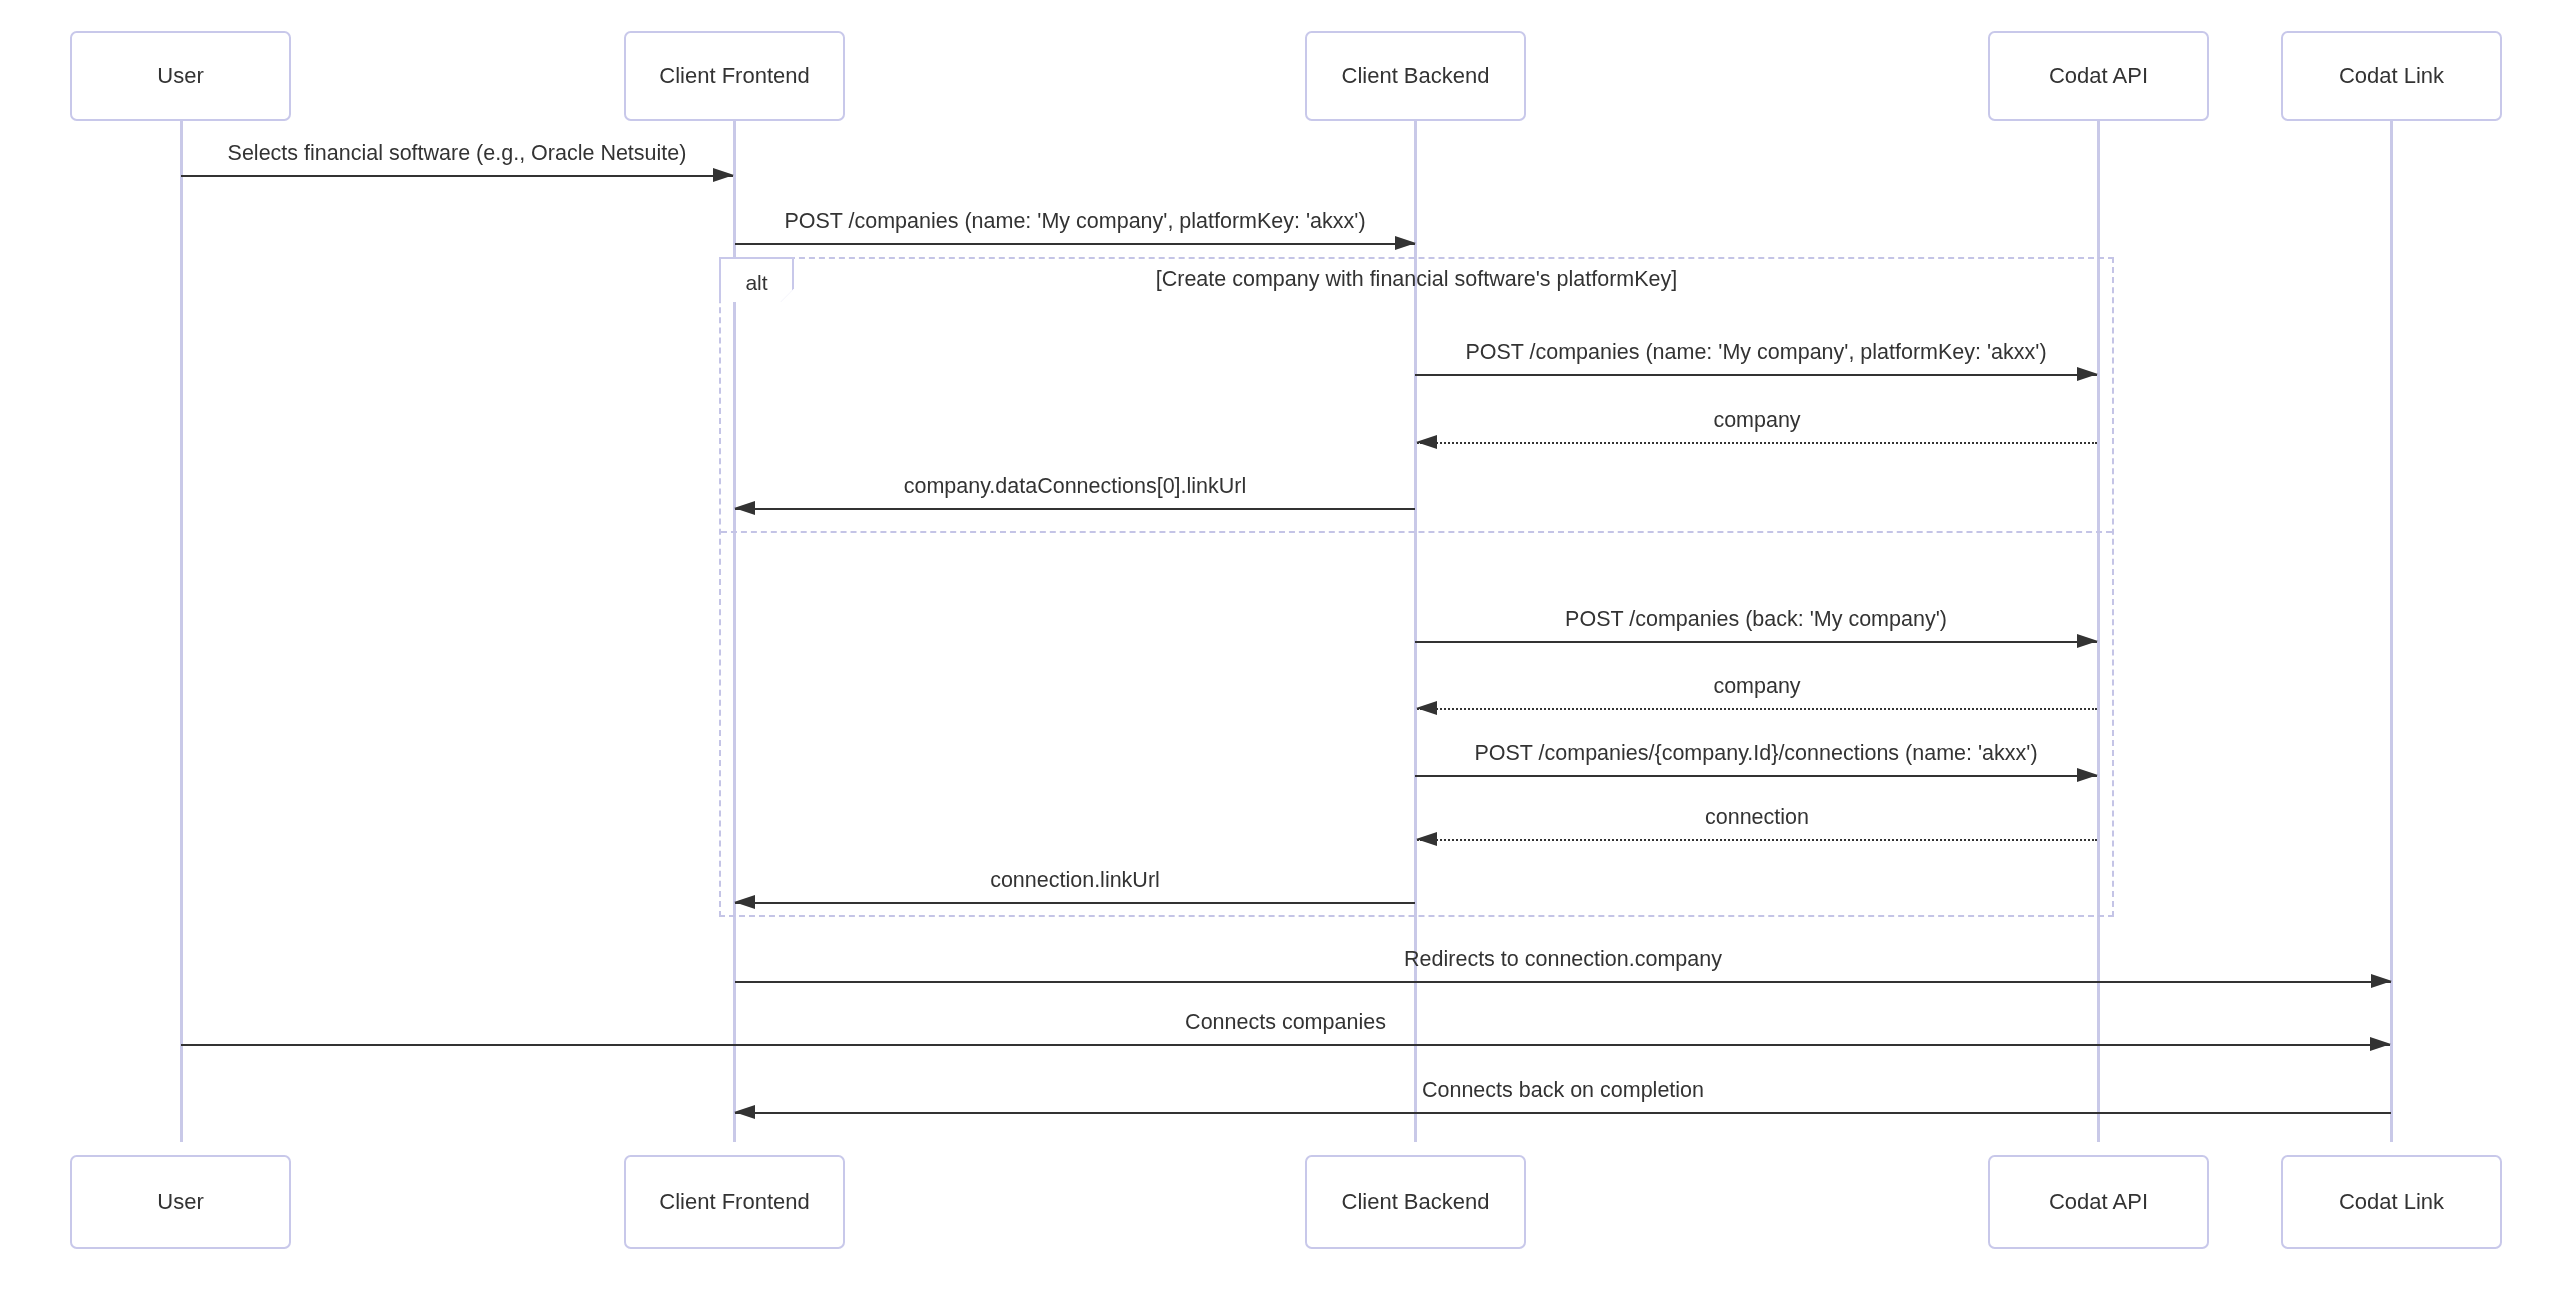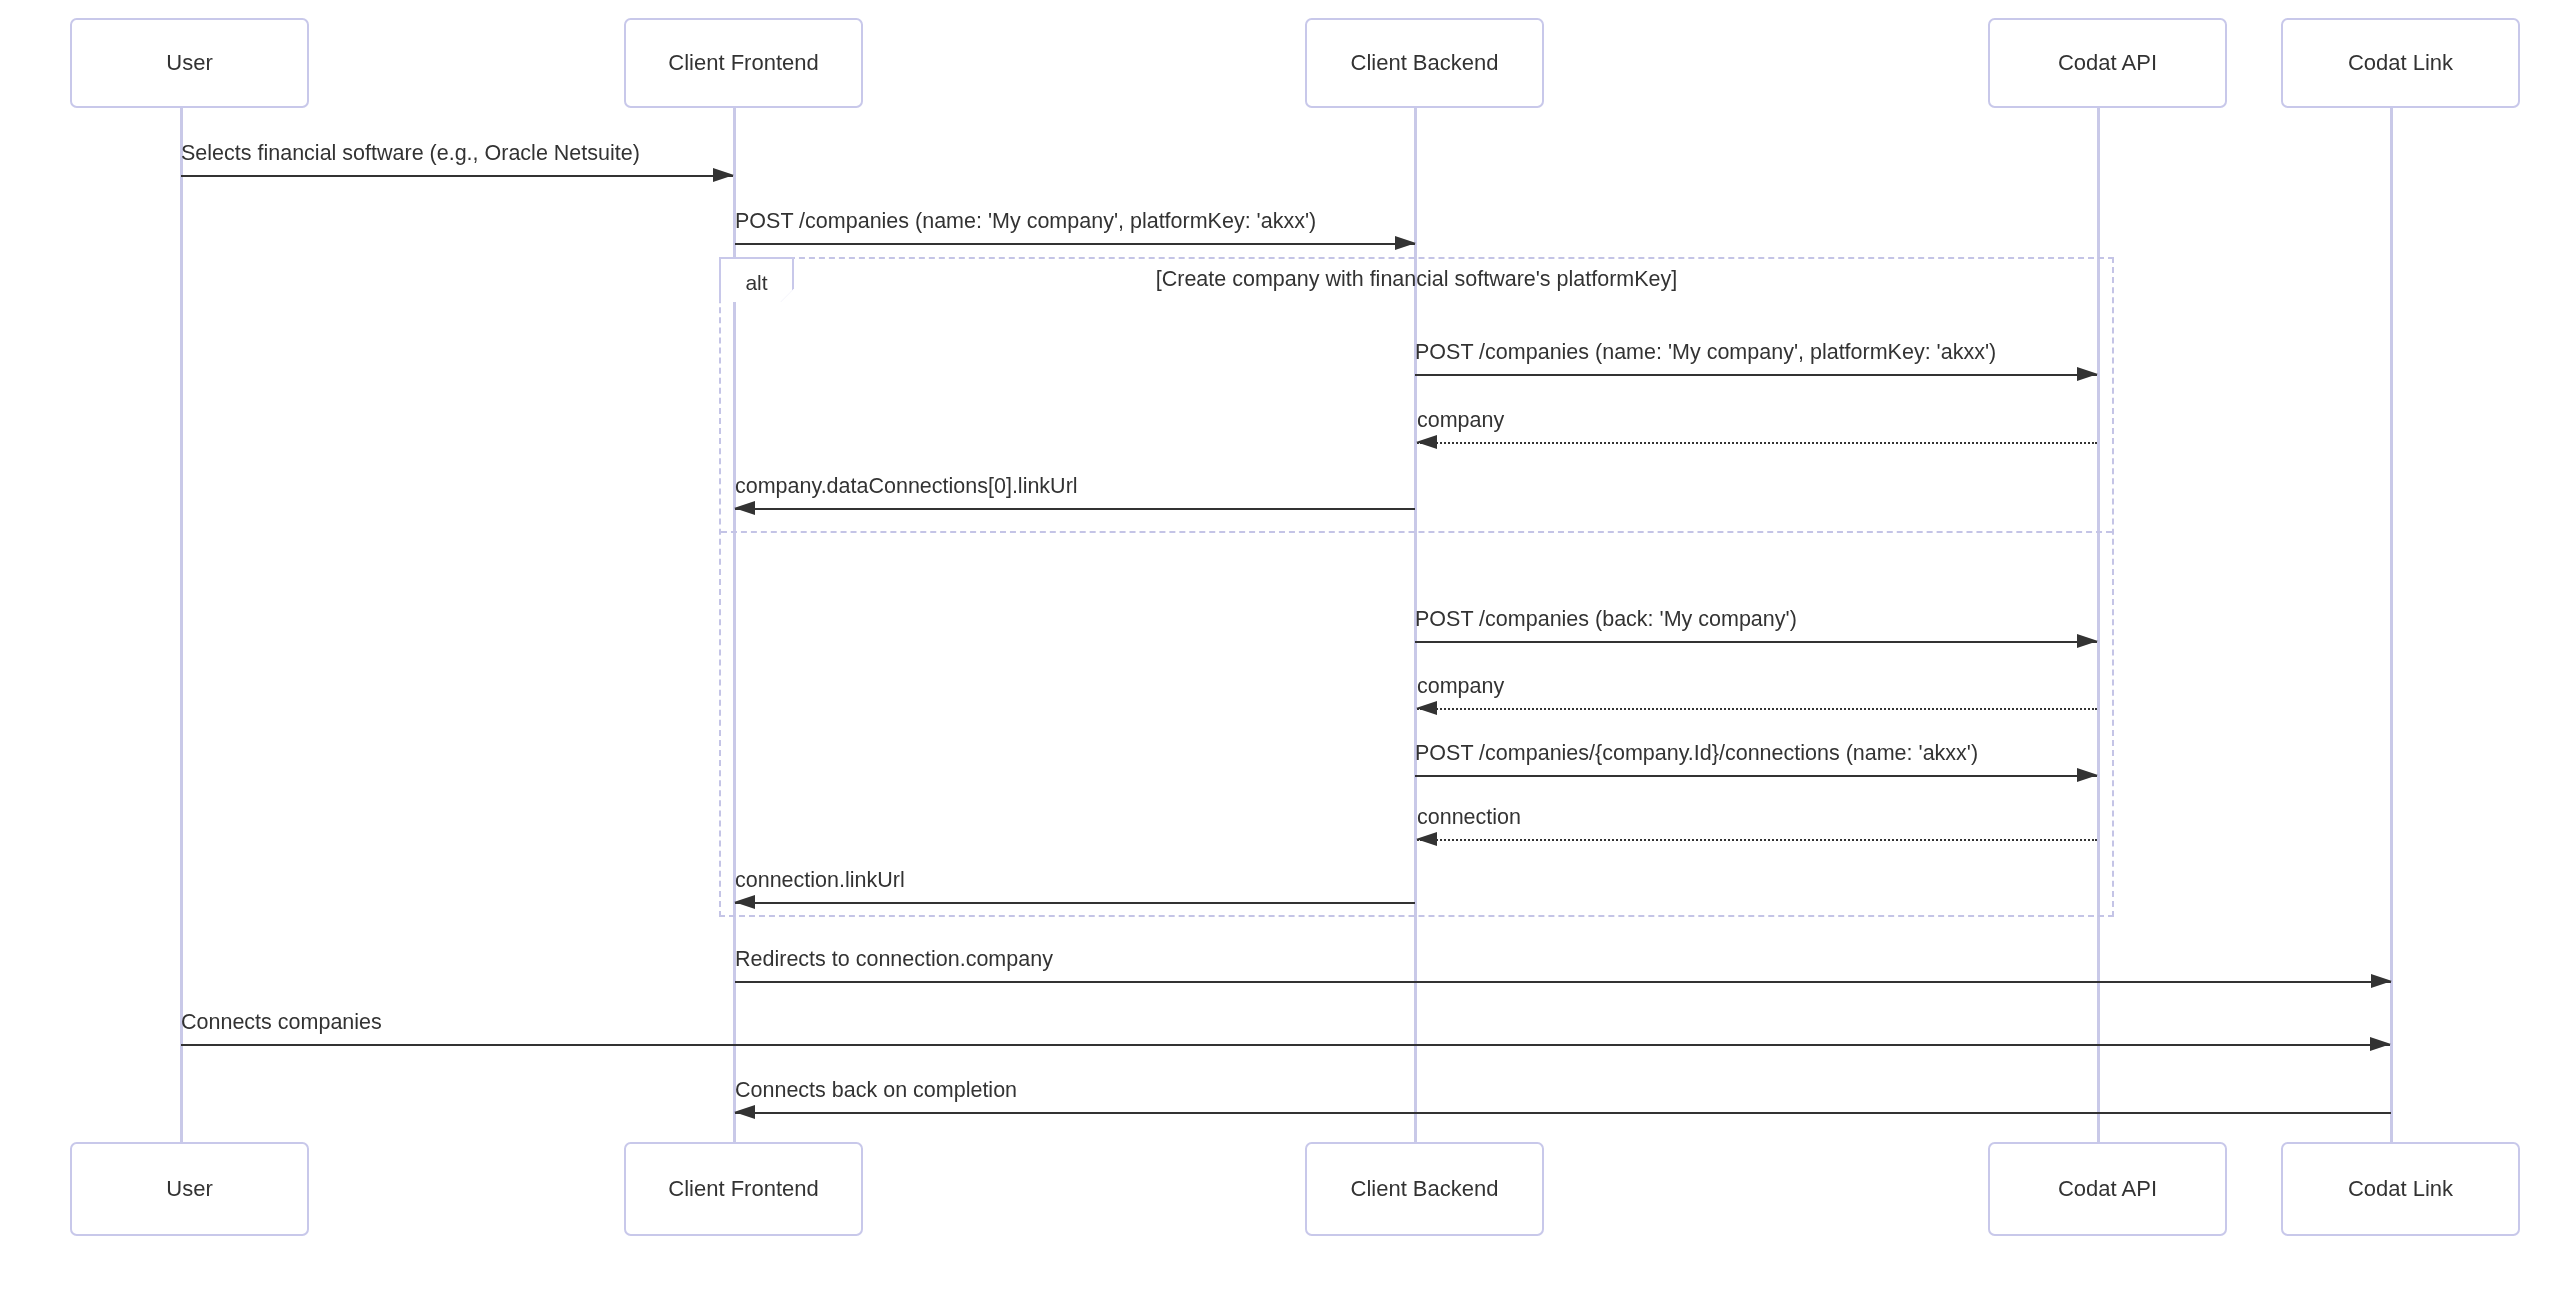--- a/index.html
+++ b/index.html
@@ -8,30 +8,31 @@
     width: 2576px;
     height: 1299px;
     background: #ffffff;
     font-family: "Liberation Sans", sans-serif;
     color: #333333;
     overflow: hidden;
   }
   
   .actor {
     position: absolute;
-    width: 239px;
+    width: 221px;
     box-sizing: border-box;
     background: #ffffff;
     border: 2px solid #c8c8ea;
     border-radius: 6.7px;
     display: flex;
     align-items: center;
     justify-content: center;
     font-size: 22px;
     z-index: 3;
+    margin-top: 13px;
   }
   .actor.top { top: 18px; height: 90px; }
   .actor.bottom { top: 1142px; height: 94px; }
   
   .lifeline {
     position: absolute;
     top: 108px;
     width: 2.7px;
     height: 1034px;
     background: #c9c9e8;
@@ -42,21 +43,21 @@
   .msg .line {
     position: absolute;
     left: 0; right: 0; top: 0;
     border-top: 2px solid #333333;
   }
   .msg.dashed .line { border-top-style: dotted; }
   .msg .label {
     position: absolute;
     left: 0; right: 0;
     bottom: 8.7px;
-    text-align: left;
+    text-align: center;
     font-size: 21.5px;
     white-space: nowrap;
   }
   .arrow {
     position: absolute;
     width: 0; height: 0;
     top: -6.7px;
     border-top: 7.4px solid transparent;
     border-bottom: 7.4px solid transparent;
   }

